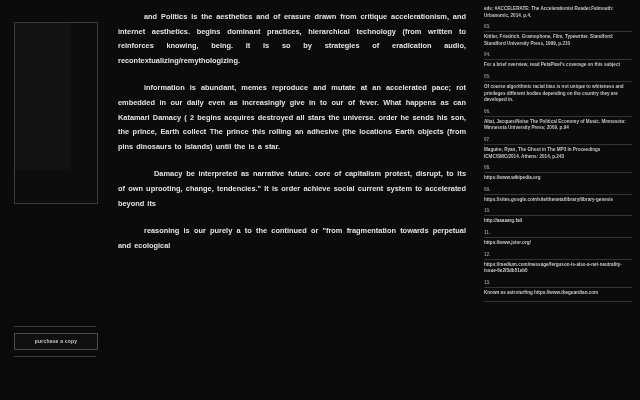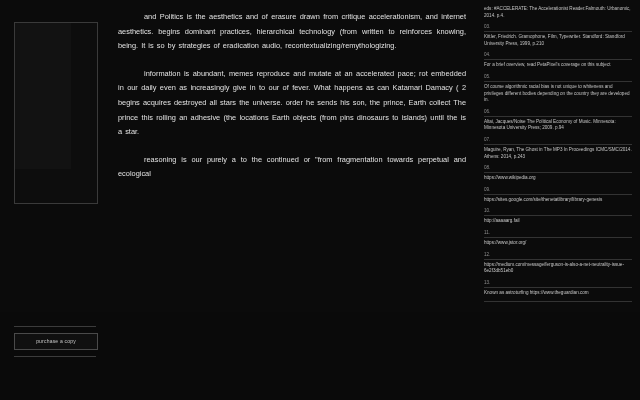--- a/index.html
+++ b/index.html
@@ -13,20 +13,21 @@
     overflow: hidden;
     font-family: "Liberation Sans", sans-serif;
     color: #d8d8d8;
     position: relative;
   }
   #page {
     position: relative;
     width: 640px;
     height: 312px;
     background: #0b0b0b;
+    font-weight: bold;
   }
 
   
   .left-rail {
     position: absolute;
     left: 0;
     top: 0;
     width: 112px;
     height: 400px;
   }
@@ -143,20 +144,21 @@
       <div class="rail-box-inner"></div>
     </div>
     <div class="rail-rule rule-a"></div>
     <div class="purchase-btn">purchase a copy</div>
     <div class="rail-rule rule-b"></div>
   </div>
 
   <div class="main-col">
     <p class="para indent">and Politics          is            the aesthetics and       of     erasure    drawn  from  critique     accelerationism, and internet aesthetics.  begins                    dominant      practices, hierarchical      technology    (from    written    to      reinforces knowing,      being. It   is  so by     strategies of eradication   audio, recontextualizing/remythologizing.</p>
     <p class="para indent">information is abundant,        memes reproduce        and      mutate at an accelerated pace;         rot     embedded in our daily      even as increasingly give in to our      of      fever. What happens as      can           Katamari Damacy  (                 2                    begins     acquires        destroyed all    stars    the universe.   order he sends his son, the prince,   Earth   collect        The prince    this    rolling an adhesive    (the              locations    Earth          objects (from pins   dinosaurs to      islands) until the     is        a star.</p>
+    <p class="para indent2">Damacy    be interpreted as             narrative    future.    core of                                         capitalism       protest, disrupt,        to        its          of   own               uprooting, change,           tendencies."   It is       order      achieve    social                        current system        to   accelerated      beyond its</p>
     <p class="para indent">reasoning is                                  our purely      a                                  to    the continued                            or         "from fragmentation towards      perpetual    and      ecological</p>
   </div>
 
   <div class="notes-col">
     <div class="note-top">eds: #ACCELERATE: The Accelerationist Reader.Falmouth: Urbanomic, 2014. p.4.</div>
 
     <div class="note">
       <div class="note-num">03.</div>
       <div class="note-rule"></div>
       <div class="note-text">Kittler, Friedrich. Gramophone, Film, Typewriter. Standford: Standford University Press, 1999, p.210</div>

